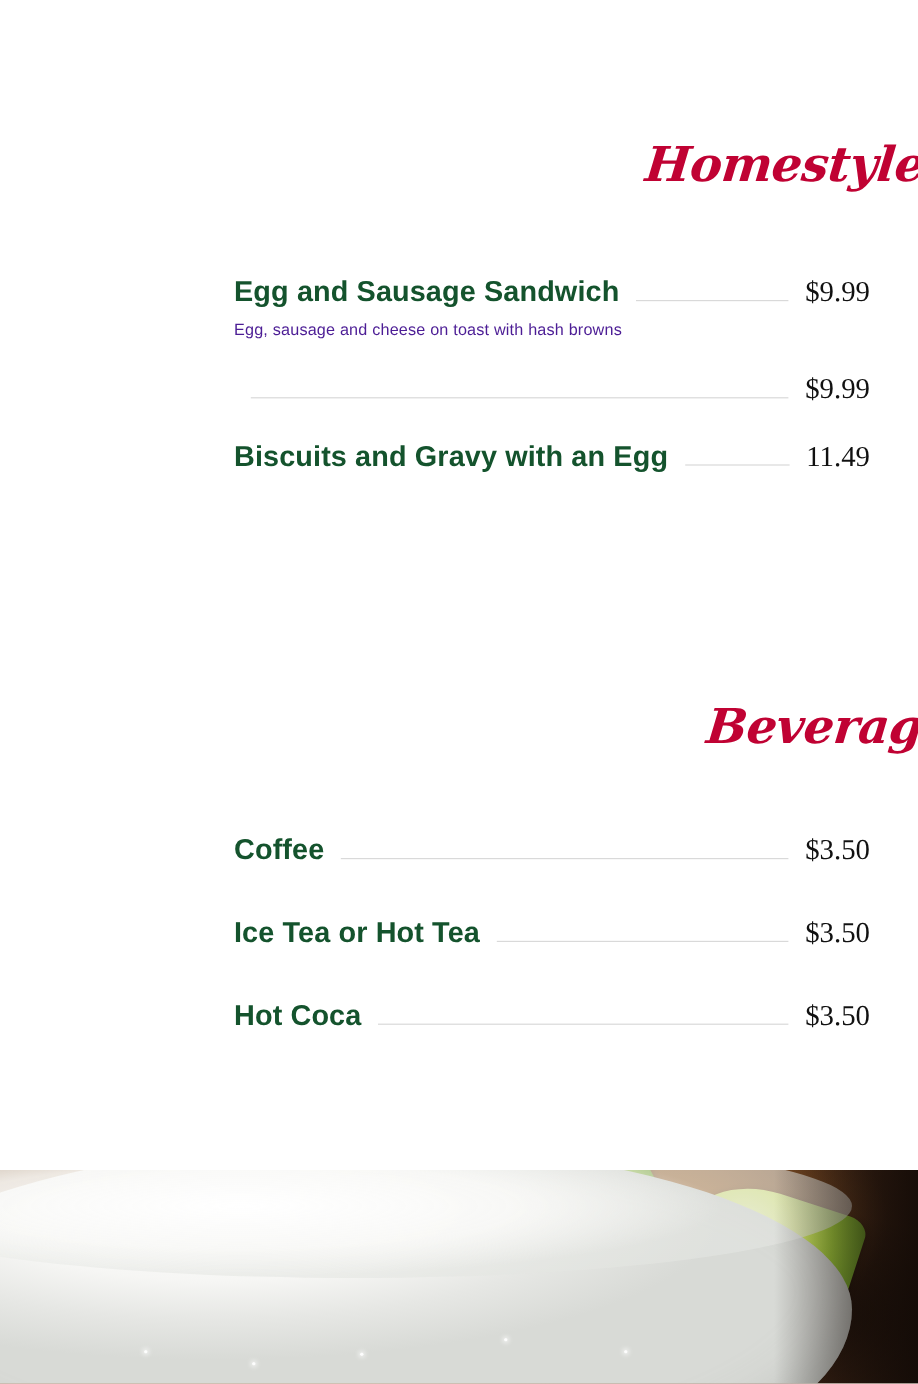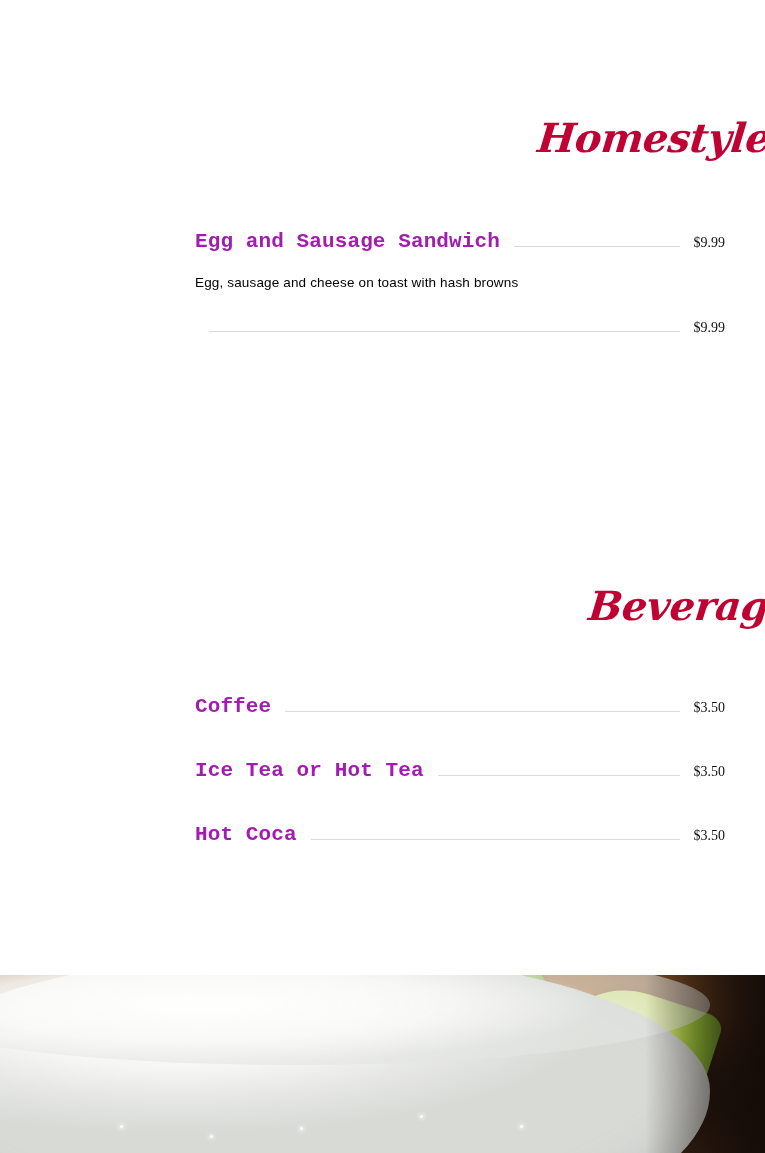--- a/index.html
+++ b/index.html
@@ -59,49 +59,49 @@
   .menu-item {
     position: relative;
     margin-bottom: 26px;
   }
   .item-row {
     display: flex;
     align-items: baseline;
     width: 100%;
   }
   .item-name {
-    font-family: Liberation Mono, monospace;
-    font-size: 21px;
+    font-family: Liberation Sans, sans-serif;
+    font-size: 24px;
     font-weight: 600;
-    color: #a21caf;
+    color: #14532d;
     letter-spacing: 0.1px;
     white-space: nowrap;
     flex: 0 0 auto;
   }
   .leader {
     flex: 1 1 auto;
     height: 1px;
     background: #d9d9d9;
     margin: 0 14px 5px 14px;
     min-width: 10px;
   }
   .item-price {
     font-family: "Liberation Serif", serif;
-    font-size: 14px;
+    font-size: 24px;
     font-weight: 500;
     color: #111111;
     white-space: nowrap;
     flex: 0 0 auto;
     text-align: right;
   }
   .item-desc {
     font-family: "Liberation Sans", sans-serif;
     font-size: 13.5px;
-    color: #000000;
-    margin-top: 22px;
+    color: #4c1d95;
+    margin-top: 9px;
     letter-spacing: 0.15px;
   }
 
   
   #group-homestyle .menu-item:nth-child(1) { margin-bottom: 30px; }
   #group-homestyle .menu-item:nth-child(2) { margin-bottom: 28px; }
   #group-beverages .menu-item { margin-bottom: 41px; }
 
   
   .photo {
@@ -205,20 +205,27 @@
       <div class="item-desc">Egg, sausage and cheese on toast with hash browns</div>
     </div>
 
     <div class="menu-item">
       <div class="item-row">
         <span class="leader"></span>
         <span class="item-price">$9.99</span>
       </div>
     </div>
 
+    <div class="menu-item">
+      <div class="item-row">
+        <span class="item-name">Biscuits and Gravy with an Egg</span>
+        <span class="leader"></span>
+        <span class="item-price">11.49</span>
+      </div>
+    </div>
 
   </div>
 
   <div class="section-heading" id="heading-beverages">Beverages</div>
 
   <div class="menu-group" id="group-beverages">
 
     <div class="menu-item">
       <div class="item-row">
         <span class="item-name">Coffee</span>

